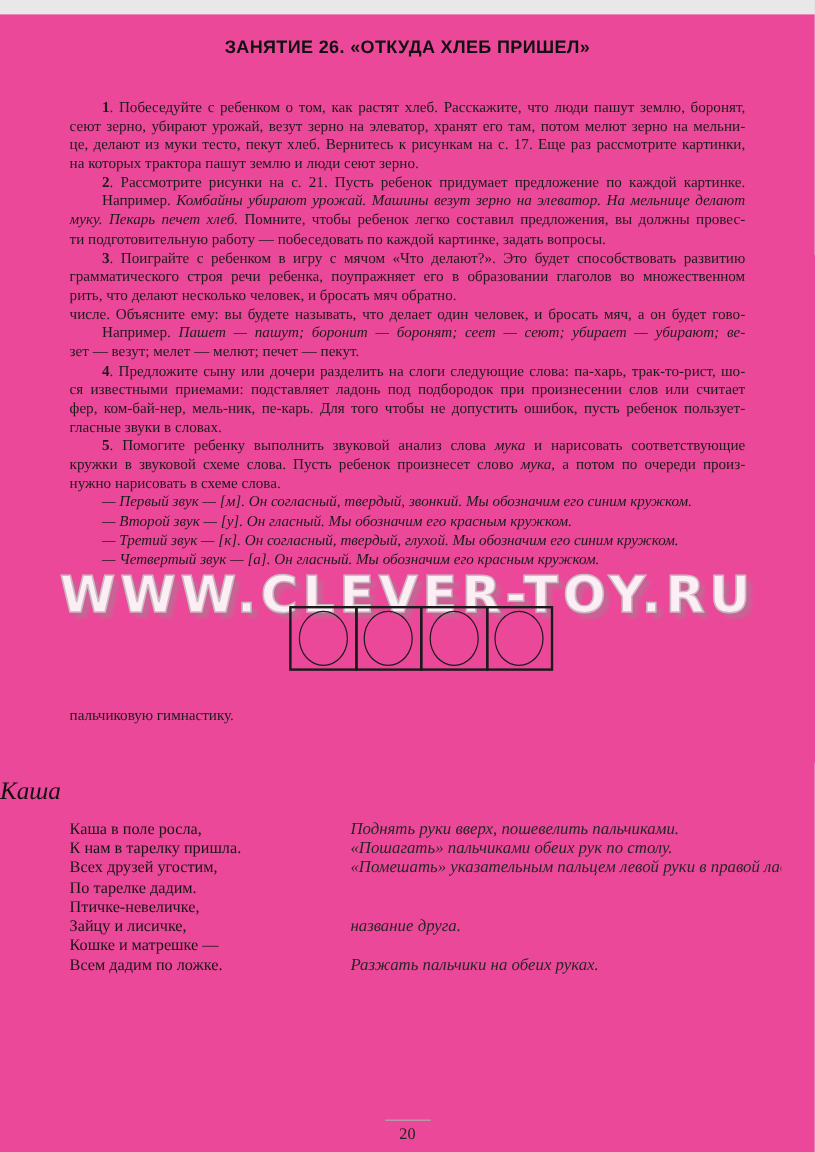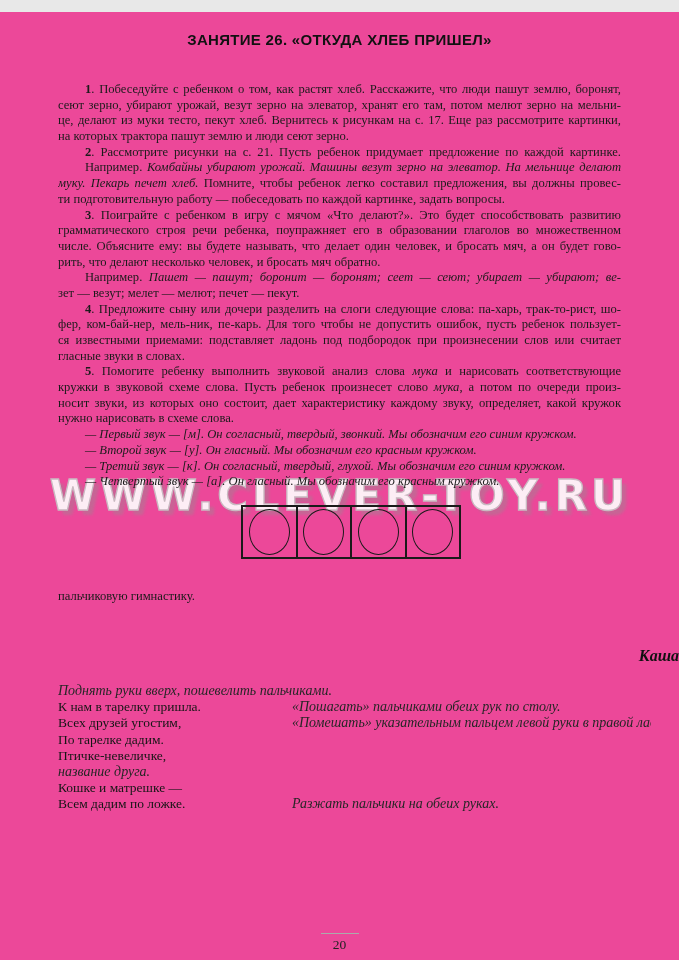--- a/index.html
+++ b/index.html
@@ -53,22 +53,22 @@
     background:transparent;
   }
   .sound-cell:first-child { margin-left:0; }
   .sound-circle {
     width:39px; height:44px;
     border:1.6px solid #1a1a1a;
     border-radius:50%;
   }
   .poem-heading {
     position:absolute; top:635px; left:0; right:0;
-    text-align:right;
-    font-weight:bold; font-style:italic; font-size:16px;
+    text-align:left;
+    font-weight:normal; font-style:italic; font-size:21px;
     color:#111;
   }
   .poem {
     position:absolute; top:671px; left:58px; right:28px;
     z-index:2;
   }
   .poem-row { display:flex; align-items:baseline; height:16.2px; }
   .poem-left {
     width:234px; flex:none;
     font-size:13.5px; color:#161616;
@@ -100,31 +100,30 @@
       <div class="line j ind"><span style="font-weight: bold;">1</span><span>. Побеседуйте с ребенком о том, как растят хлеб. Расскажите, что люди пашут землю, боронят,</span></div>
       <div class="line j"><span>сеют зерно, убирают урожай, везут зерно на элеватор, хранят его там, потом мелют зерно на мельни-</span></div>
       <div class="line j"><span>це, делают из муки тесто, пекут хлеб. Вернитесь к рисункам на с. 17. Еще раз рассмотрите картинки,</span></div>
       <div class="line"><span>на которых трактора пашут землю и люди сеют зерно.</span></div>
       <div class="line j ind"><span style="font-weight: bold;">2</span><span>. Рассмотрите рисунки на с. 21. Пусть ребенок придумает предложение по каждой картинке.</span></div>
       <div class="line j ind"><span>Например. </span><span style="font-style: italic;">Комбайны убирают урожай. Машины везут зерно на элеватор. На мельнице делают</span></div>
       <div class="line j"><span style="font-style: italic;">муку. Пекарь печет хлеб. </span><span>Помните, чтобы ребенок легко составил предложения, вы должны провес-</span></div>
       <div class="line"><span>ти подготовительную работу — побеседовать по каждой картинке, задать вопросы.</span></div>
       <div class="line j ind"><span style="font-weight: bold;">3</span><span>. Поиграйте с ребенком в игру с мячом «Что делают?». Это будет способствовать развитию</span></div>
       <div class="line j"><span>грамматического строя речи ребенка, поупражняет его в образовании глаголов во множественном</span></div>
+      <div class="line"><span>рить, что делают несколько человек, и бросать мяч обратно.</span></div>
       <div class="line j"><span>числе. Объясните ему: вы будете называть, что делает один человек, и бросать мяч, а он будет гово-</span></div>
-      <div class="line"><span>рить, что делают несколько человек, и бросать мяч обратно.</span></div>
       <div class="line j ind"><span>Например. </span><span style="font-style: italic;">Пашет — пашут; боронит — боронят; сеет — сеют; убирает — убирают; ве-</span></div>
       <div class="line"><span style="">зет — везут; мелет — мелют; печет — пекут.</span></div>
       <div class="line j ind"><span style="font-weight: bold;">4</span><span>. Предложите сыну или дочери разделить на слоги следующие слова: па-харь, трак-то-рист, шо-</span></div>
+      <div class="line j"><span>ся известными приемами: подставляет ладонь под подбородок при произнесении слов или считает</span></div>
       <div class="line j"><span>фер, ком-бай-нер, мель-ник, пе-карь. Для того чтобы не допустить ошибок, пусть ребенок пользует-</span></div>
-      <div class="line j"><span>ся известными приемами: подставляет ладонь под подбородок при произнесении слов или считает</span></div>
       <div class="line"><span>гласные звуки в словах.</span></div>
       <div class="line j ind"><span style="font-weight: bold;">5</span><span>. Помогите ребенку выполнить звуковой анализ слова </span><span style="font-style: italic;">мука</span><span> и нарисовать соответствующие</span></div>
       <div class="line j"><span>кружки в звуковой схеме слова. Пусть ребенок произнесет слово </span><span style="font-style: italic;">мука</span><span>, а потом по очереди произ-</span></div>
-      <div class="line j"><span>носит звуки, из которых оно состоит, дает характеристику каждому звуку, определяет, какой кружок</span></div>
       <div class="line"><span>нужно нарисовать в схеме слова.</span></div>
       <div class="line ind"><span style="font-style: italic;">— Первый звук — [м]. Он согласный, твердый, звонкий. Мы обозначим его синим кружком.</span></div>
       <div class="line ind"><span style="font-style: italic;">— Второй звук — [у]. Он гласный. Мы обозначим его красным кружком.</span></div>
       <div class="line ind"><span style="font-style: italic;">— Третий звук — [к]. Он согласный, твердый, глухой. Мы обозначим его синим кружком.</span></div>
       <div class="line ind"><span style="font-style: italic;">— Четвертый звук — [а]. Он гласный. Мы обозначим его красным кружком.</span></div>
     </div>
 
   <div class="sound-scheme" id="sound-scheme">
       <div class="sound-cell">
         <div class="sound-circle"></div>
@@ -141,38 +140,40 @@
     </div>
 
   <div class="text-block" id="section6-text">
       <div class="line"><span>пальчиковую гимнастику.</span></div>
     </div>
 
   <div class="poem-heading">Каша</div>
 
   <div class="poem" id="poem-table">
       <div class="poem-row">
+        <div class="poem-left">Каша в поле росла,</div>
         <div class="poem-right">Поднять руки вверх, пошевелить пальчиками.</div>
       </div>
       <div class="poem-row">
         <div class="poem-left">К нам в тарелку пришла.</div>
         <div class="poem-right">«Пошагать» пальчиками обеих рук по столу.</div>
       </div>
       <div class="poem-row">
         <div class="poem-left">Всех друзей угостим,</div>
         <div class="poem-right">«Помешать» указательным пальцем левой руки в правой ладошке.</div>
       </div>
       <div class="poem-row">
         <div class="poem-left">По тарелке дадим.</div>
         <div class="poem-right"></div>
       </div>
       <div class="poem-row">
         <div class="poem-left">Птичке-невеличке,</div>
       </div>
       <div class="poem-row">
+        <div class="poem-left">Зайцу и лисичке,</div>
         <div class="poem-right">название друга.</div>
       </div>
       <div class="poem-row">
         <div class="poem-left">Кошке и матрешке —</div>
         <div class="poem-right"></div>
       </div>
       <div class="poem-row">
         <div class="poem-left">Всем дадим по ложке.</div>
         <div class="poem-right">Разжать пальчики на обеих руках.</div>
       </div>

